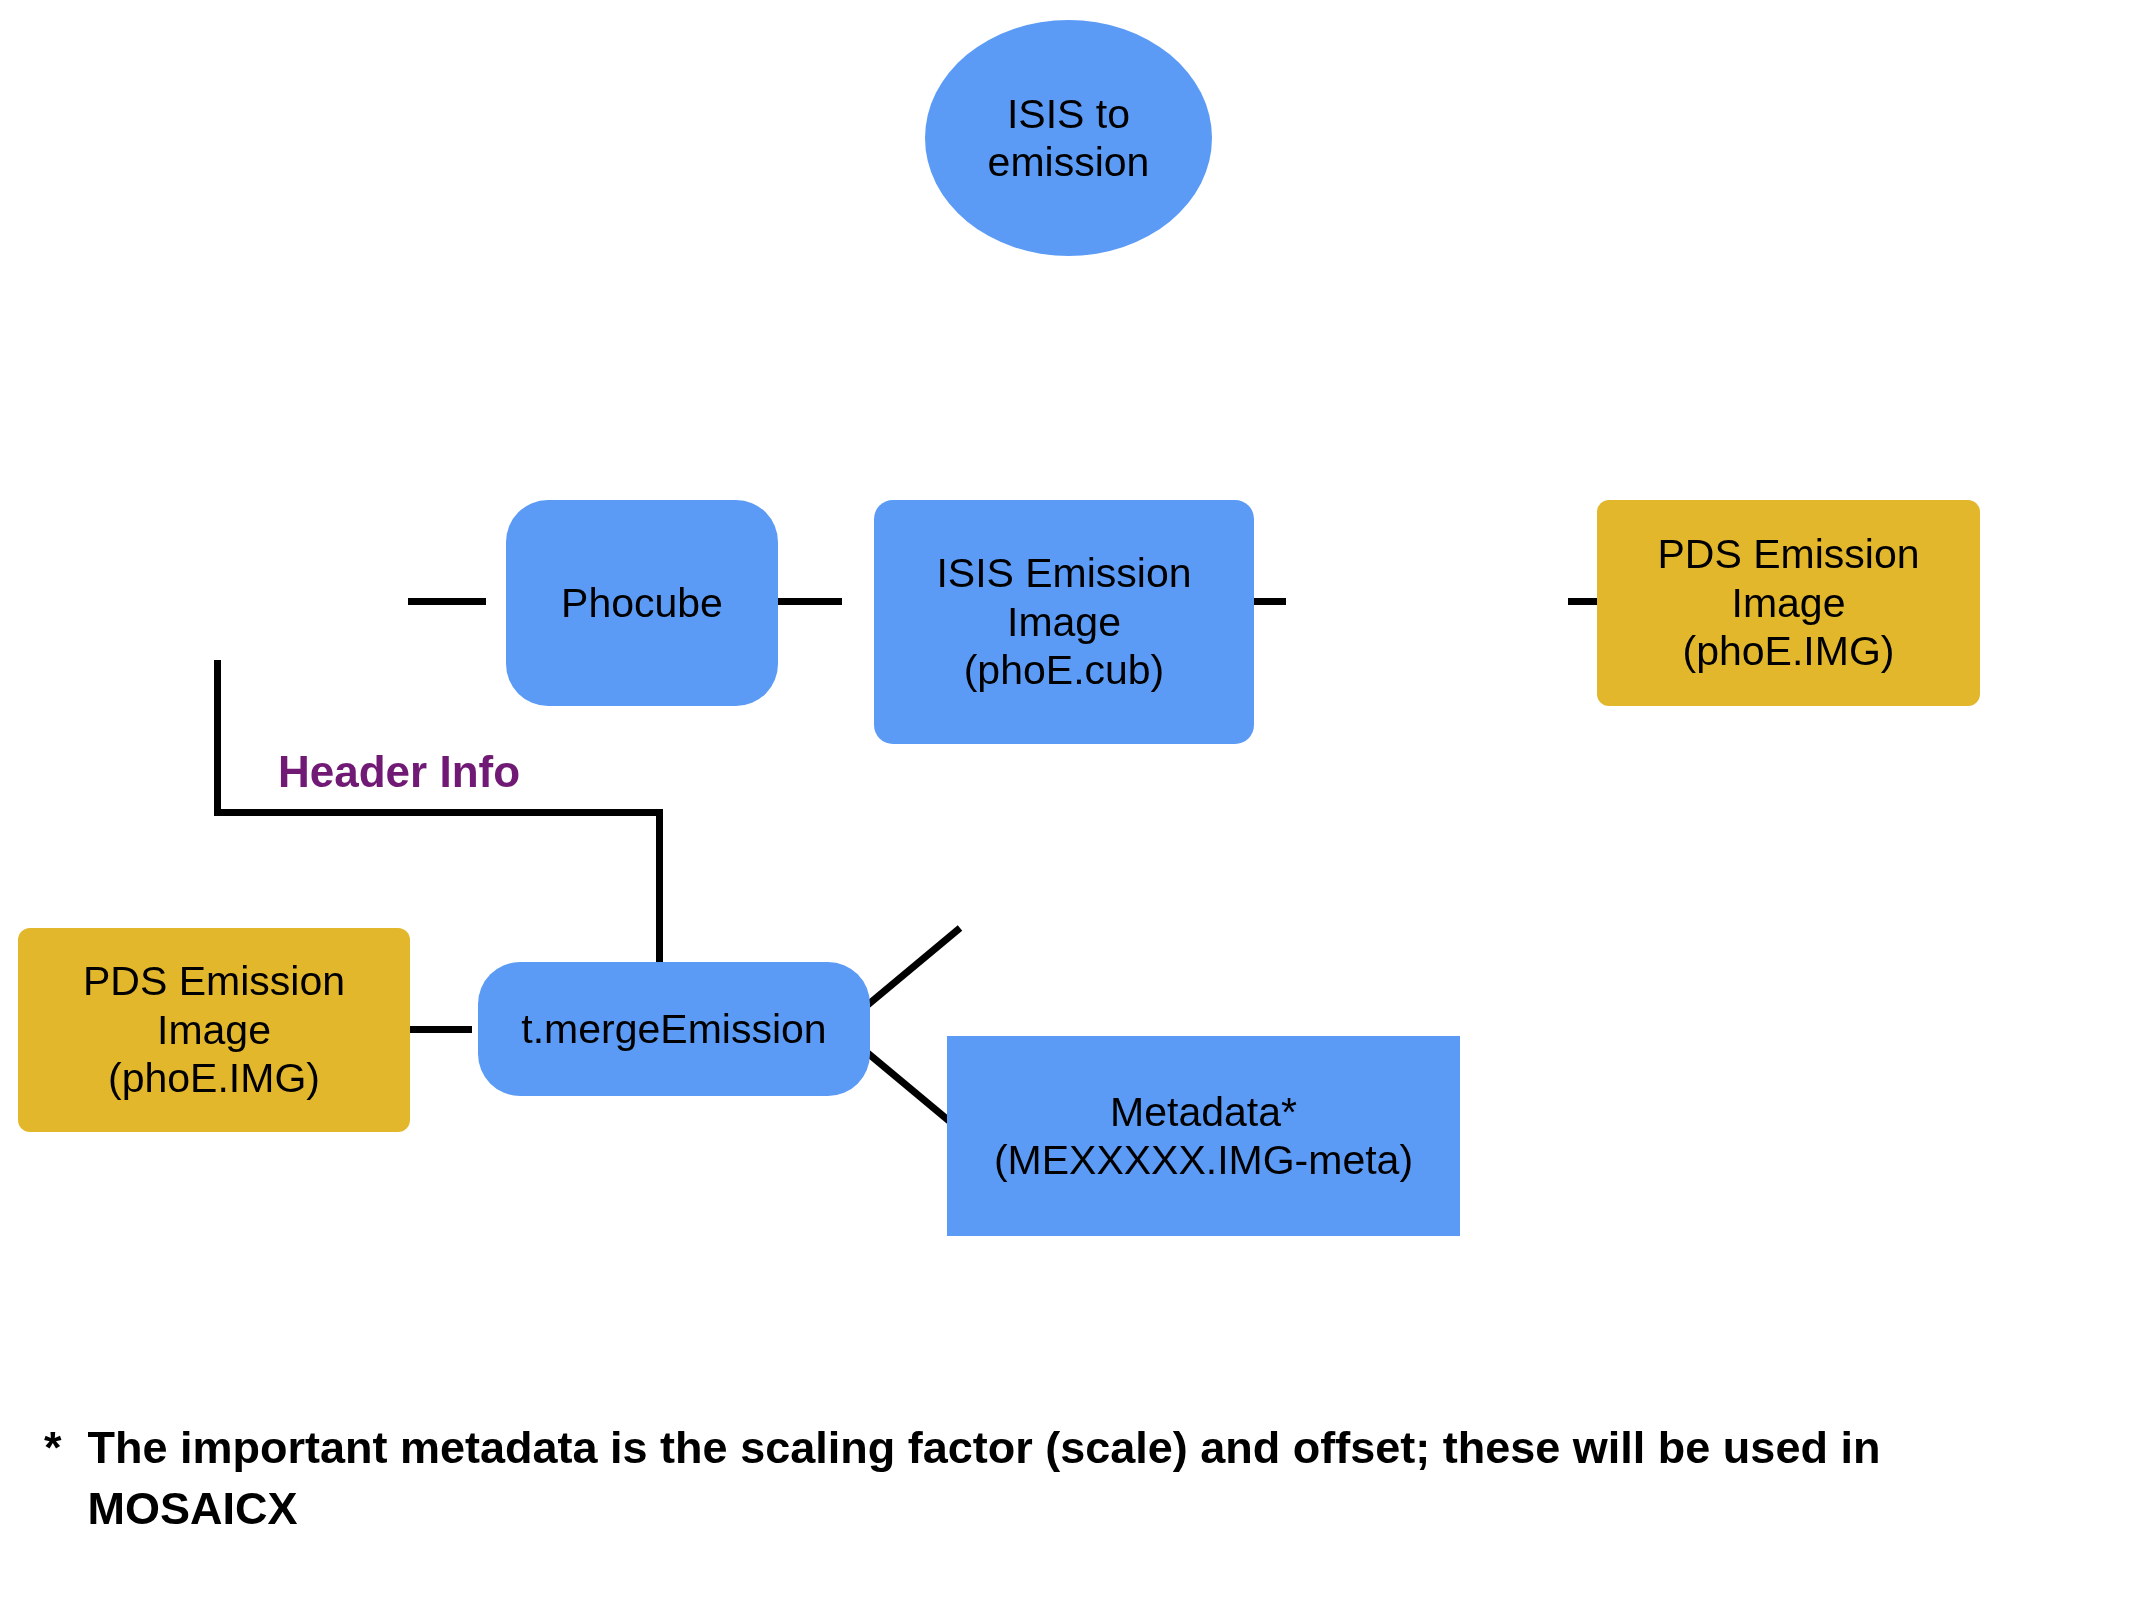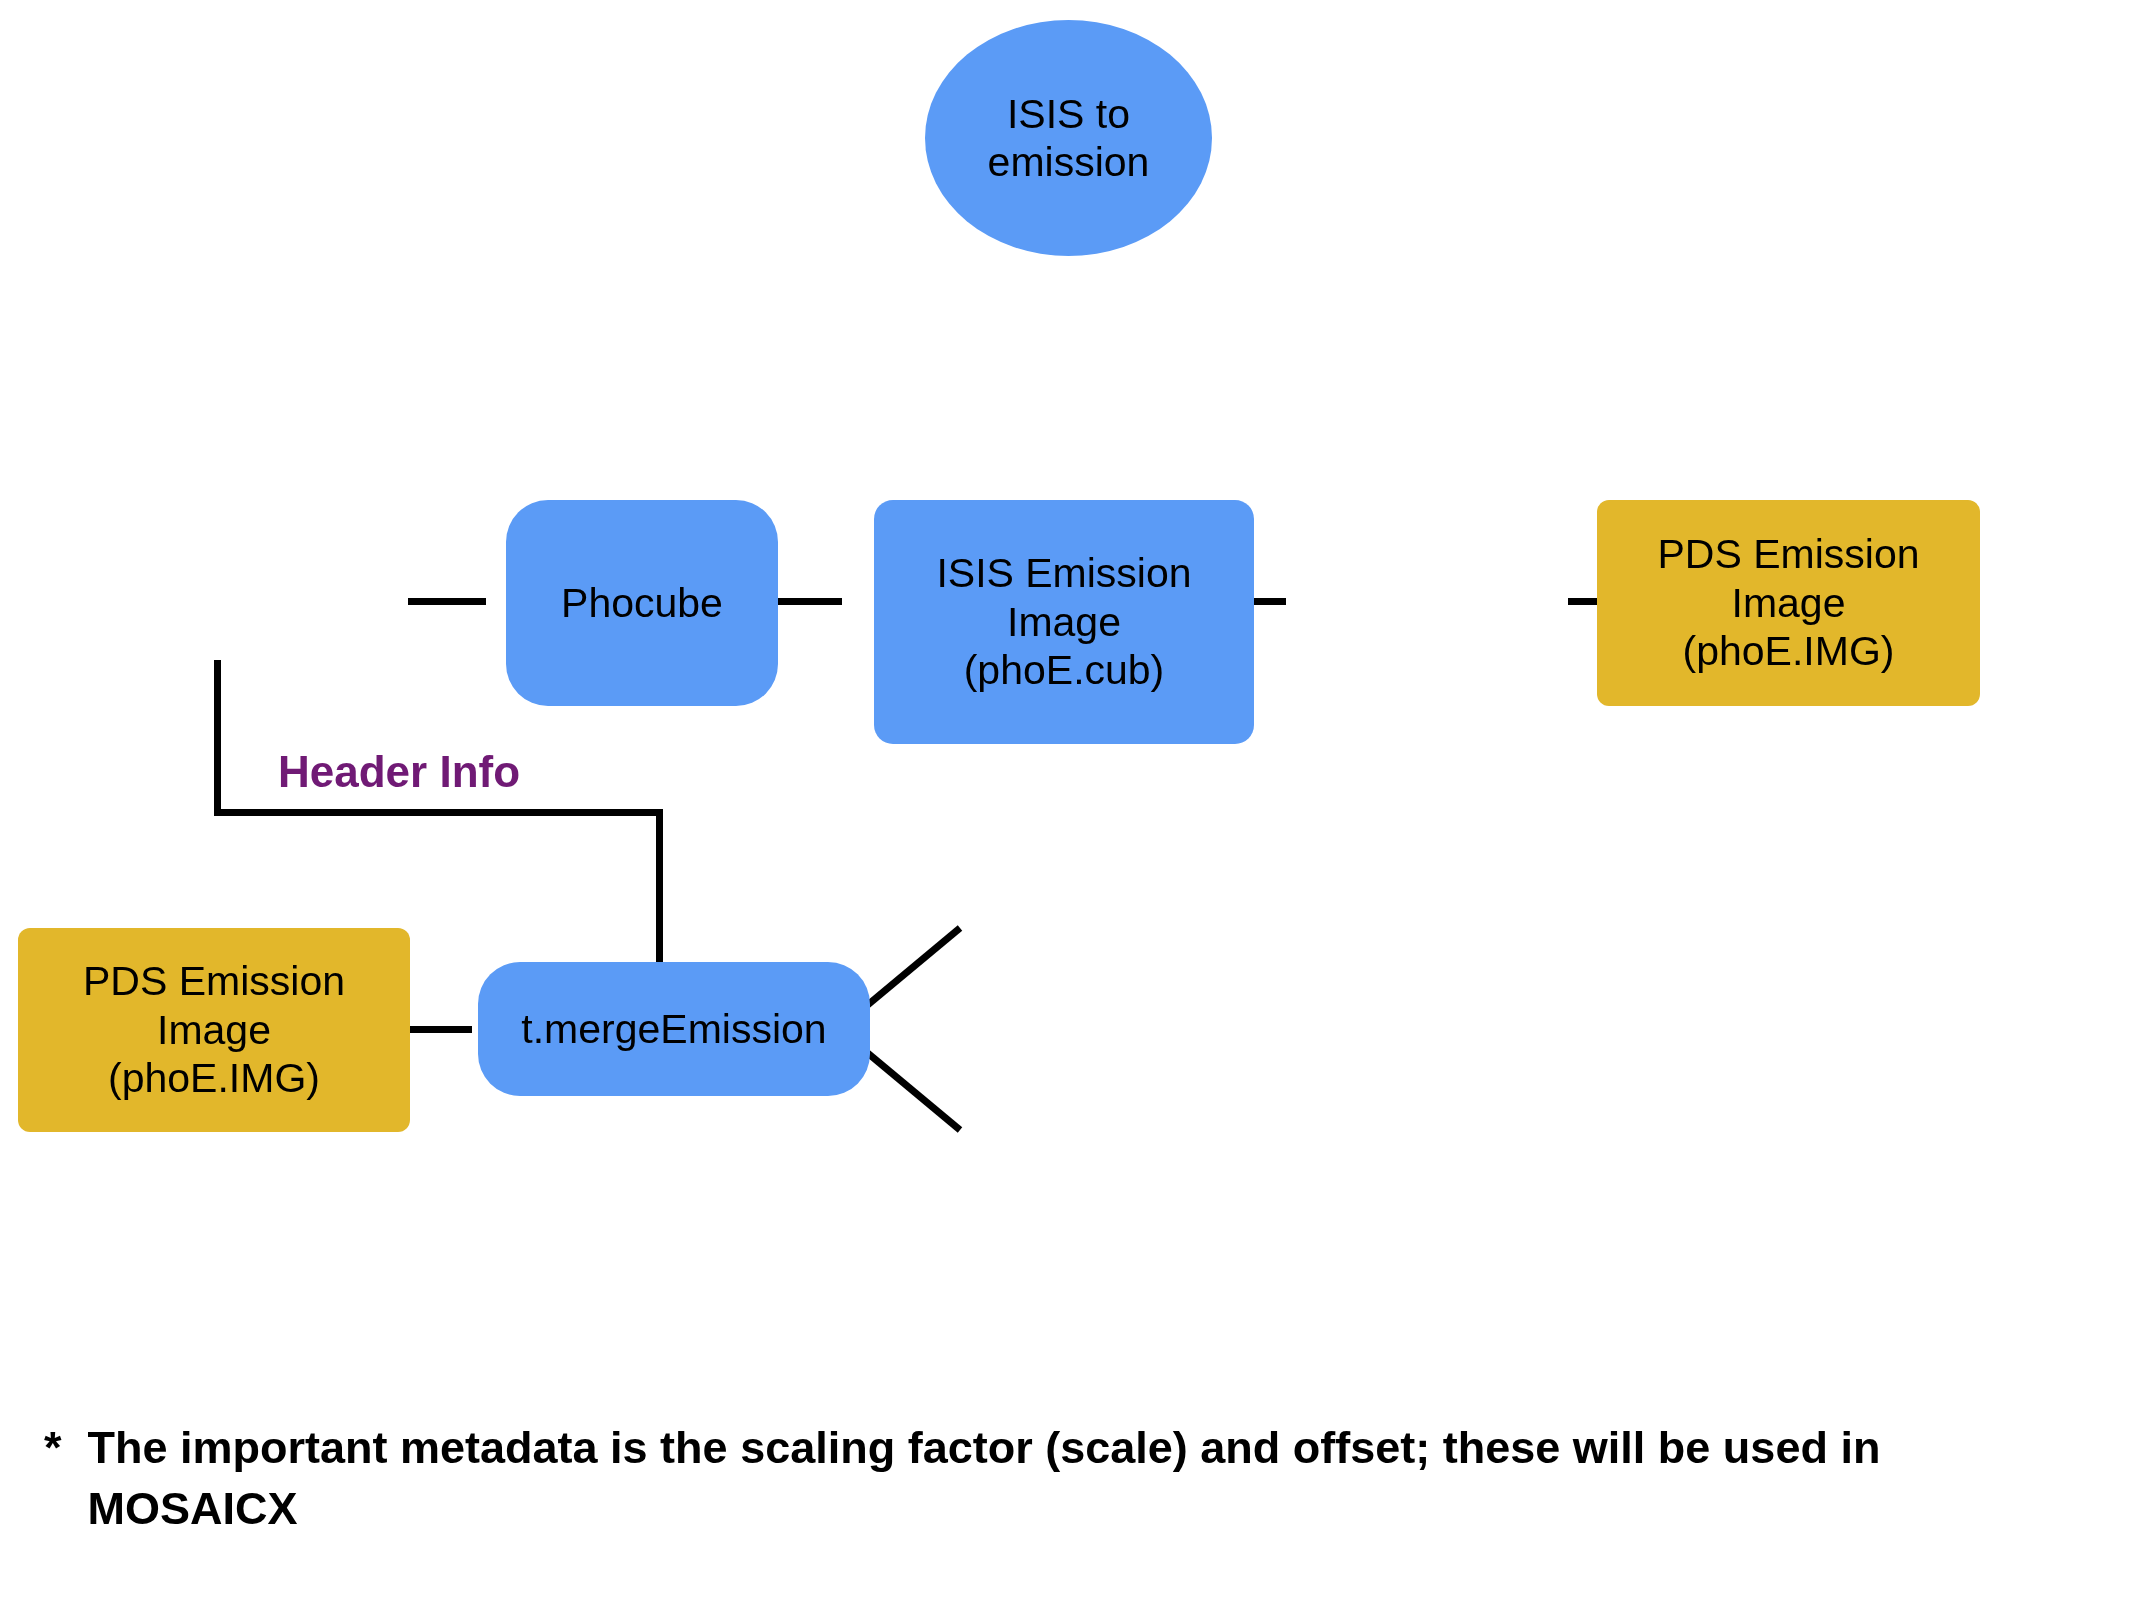--- a/index.html
+++ b/index.html
@@ -175,20 +175,24 @@
     <span style="white-space:pre-line">PDS Emission
 Image
 (phoE.IMG)</span>
   </div>
 
   <div class="node blue round" id="n-merge-emission">
     <span style="white-space:pre-line">t.mergeEmission</span>
   </div>
 
 
+  <div class="node blue" id="n-metadata">
+    <span style="white-space:pre-line">Metadata*
+(MEXXXXX.IMG-meta)</span>
+  </div>
 
   <div id="label-header-info">Header Info</div>
 
   <div id="footnote">
     <span id="footnote-marker">*</span>
     <span id="footnote-text">The important metadata is the scaling factor (scale) and offset; these will be used in MOSAICX</span>
   </div>
 
 </div>
 

